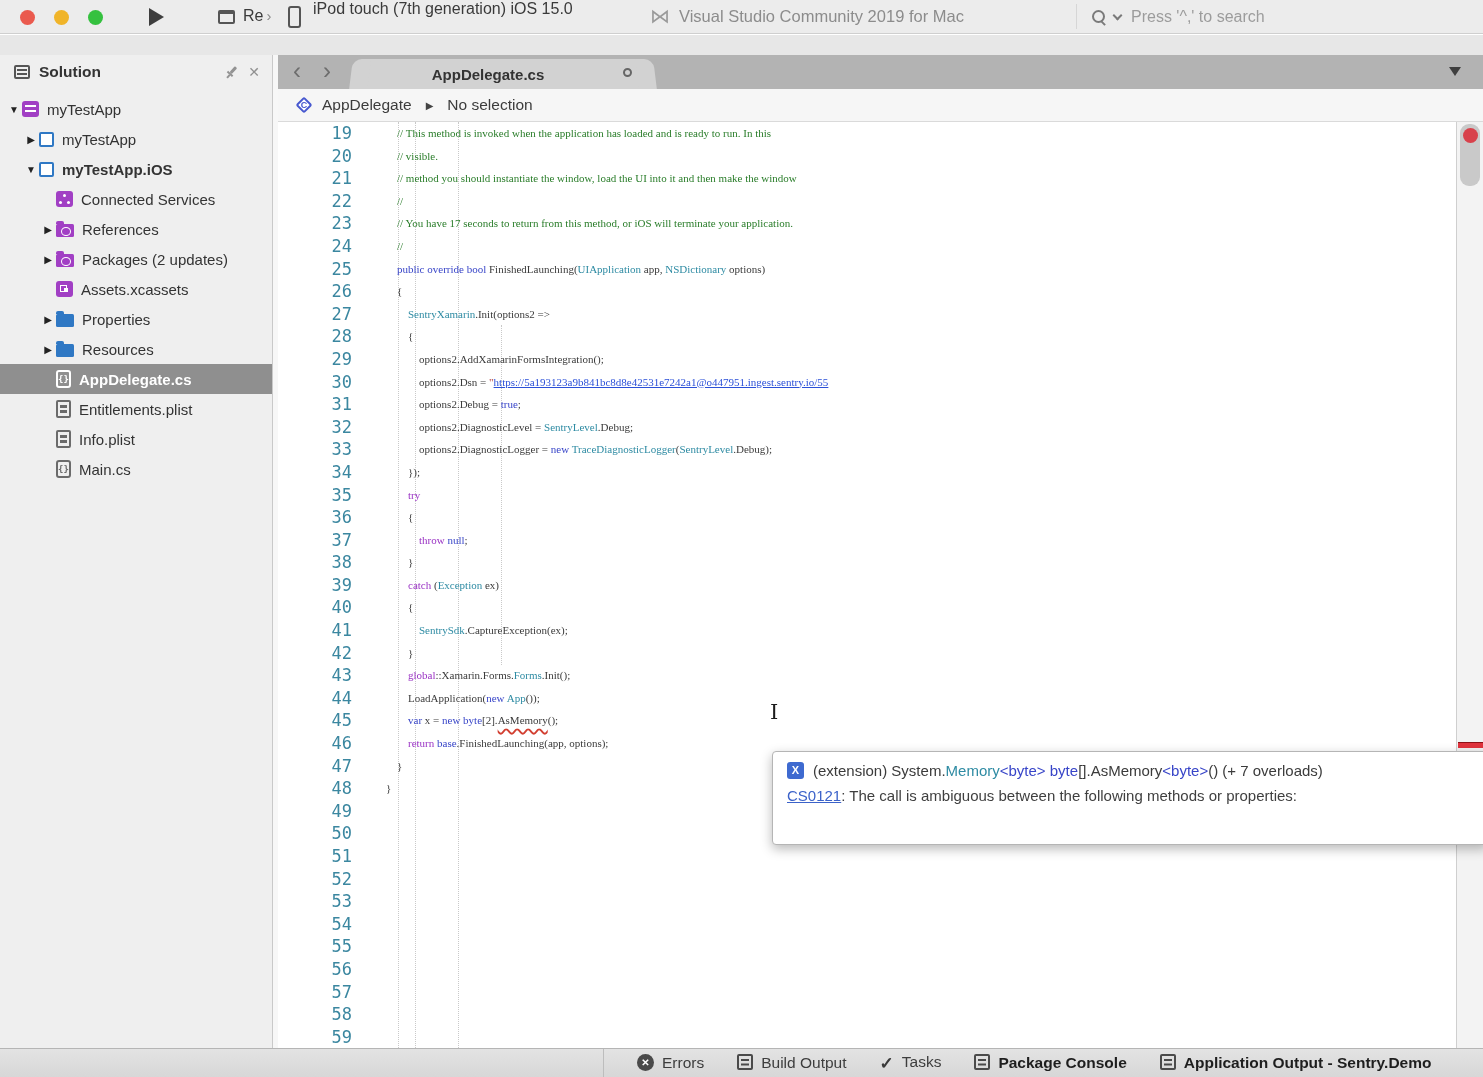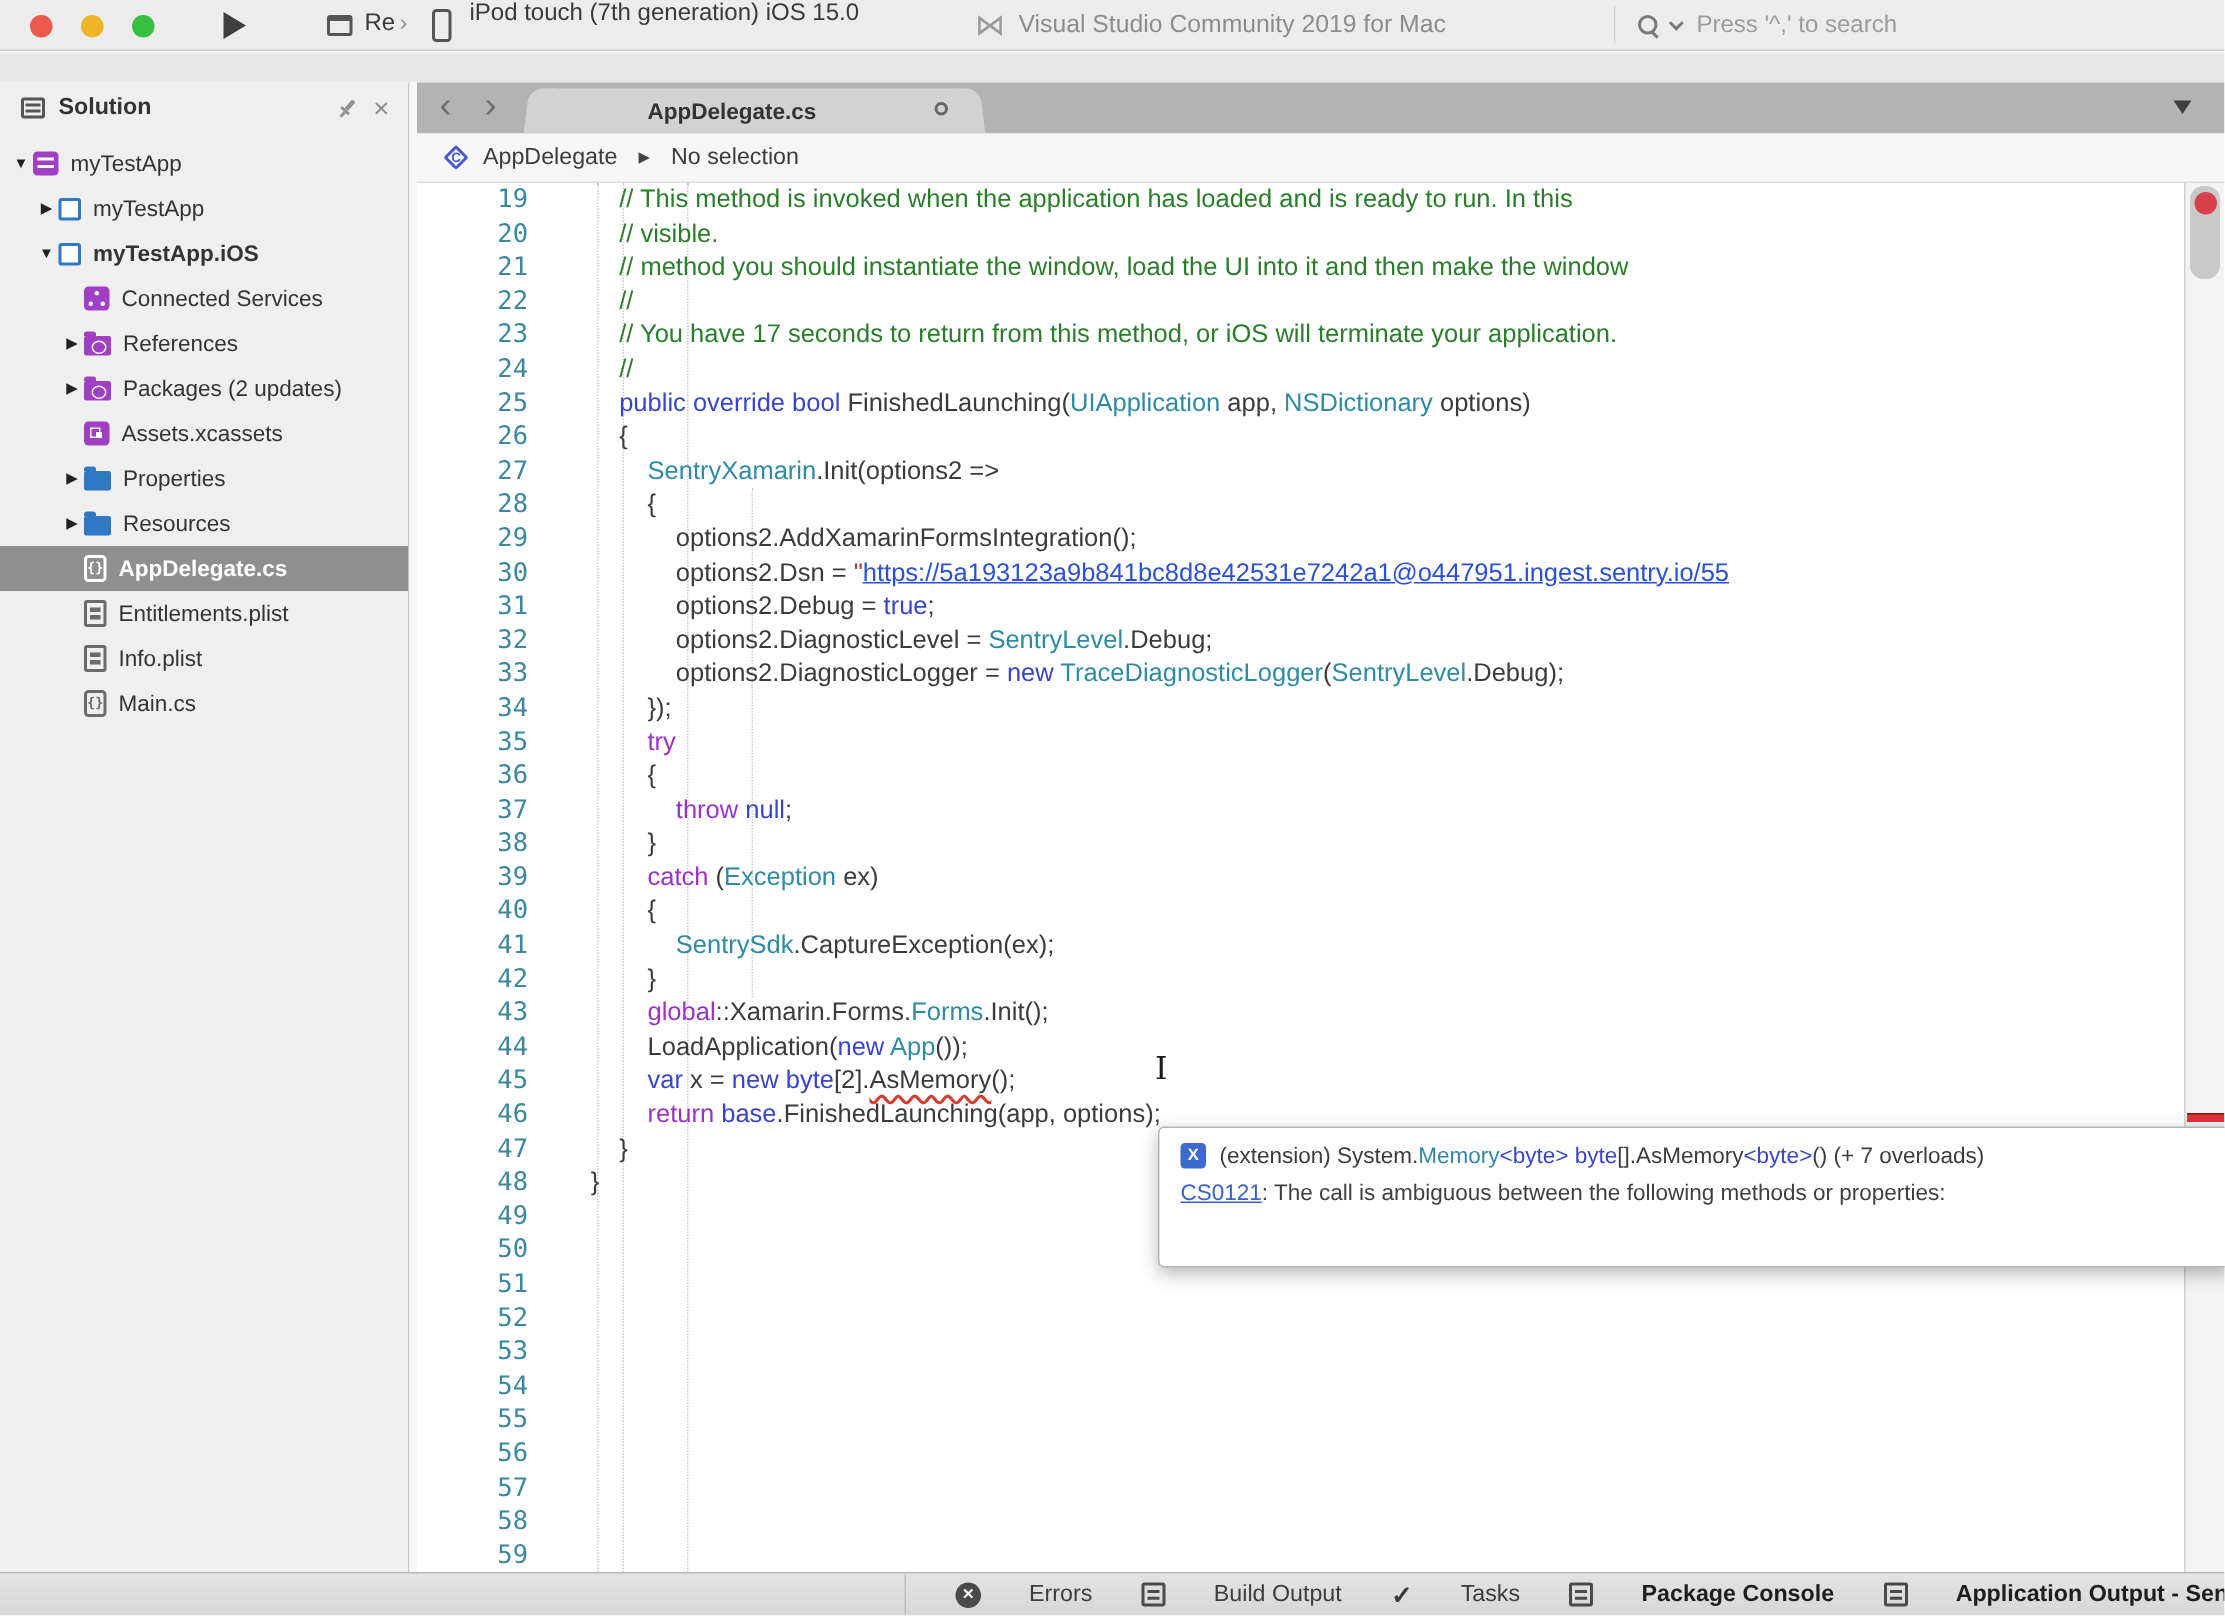--- a/index.html
+++ b/index.html
@@ -105,21 +105,21 @@
   .csicon::after { content:"C"; position:absolute; inset:0; display:flex; align-items:center; justify-content:center;
     transform:rotate(-45deg); font-size:9px; font-weight:bold; color:#4758cf; }
   .bc-item { font-size:15.5px; color:#3c3c3c; }
   .bc-sep { font-size:10px; color:#444; margin:0 14px; }
 
   .codearea { position:absolute; left:0; top:67px; right:0; bottom:0; background:#fff; overflow:hidden; }
   .gutter { position:absolute; left:0; top:0; width:90px; bottom:0; background:#fff; text-align:right;
     font-family:"DejaVu Sans Mono", monospace; font-size:17px; color:#3b87a0; padding-right:16px; }
   .lnum { height:22.6px; line-height:22.6px; }
   .codepane { position:absolute; left:97px; top:0; right:27px; bottom:0; overflow:hidden;
-    font-family:Liberation Sans, sans-serif; font-size:17px; color:#3b3b3b; }
+    font-family:Liberation Serif, serif; font-size:11px; color:#3b3b3b; }
   .cline { height:22.6px; line-height:22.6px; white-space:pre; }
   .tok-c { color:#2a7d2a; } .tok-k { color:#3845c8; } .tok-p { color:#9a33c4; }
   .tok-t { color:#2e8ba3; } .tok-x { color:#3b3b3b; } .tok-q { color:#b23731; }
   .tok-u { color:#2b50d8; text-decoration:underline; }
   .tok-e { color:#3b3b3b; text-decoration:underline; text-decoration-style:wavy;
     text-decoration-color:#d23f31; text-decoration-thickness:2px; text-underline-offset:4px; }
   .guide { position:absolute; top:0; bottom:0; width:0; border-left:1px dotted #c9c9c9; }
   .g1{ left:120px; } .g2{ left:137px; } .g3{ left:180px; }
   .g4{ left:223px; top:203px; bottom:auto; height:340px; }
   .vscroll { position:absolute; right:0; top:0; width:27px; bottom:0; background:#f3f3f3; border-left:1px solid #cfcfcf; }
@@ -137,21 +137,21 @@
   .extricon { width:17px; height:17px; background:#3e6ad0; border-radius:3px; color:#fff; font-size:11px;
     font-weight:bold; text-align:center; line-height:17px; margin-right:9px; flex:none; }
   .errline { white-space:nowrap; line-height:19px; }
   .errcode { color:#3b62c9; text-decoration:underline; }
 
   
   .bottombar { position:absolute; left:0; top:1048px; width:1483px; height:29px;
     background:linear-gradient(#e3e3e3,#d7d7d7); border-top:1px solid #b5b5b5;
     display:flex; align-items:center; overflow:hidden; }
   .bspacer { width:604px; height:100%; border-right:1px solid #bdbdbd; flex:none; }
-  .bitem { display:flex; align-items:center; margin-left:33px; font-size:15.5px; color:#3d3d3d; white-space:nowrap;gap:24px; }
+  .bitem { display:flex; margin-left:33px; font-size:15.5px; color:#3d3d3d; white-space:nowrap; }
   .bitem.bold { font-weight:bold; color:#1e1e1e; }
   .bicon { margin-right:8px; position:relative; flex:none; }
   .bi-errors { width:17px; height:17px; border-radius:50%; background:#4a4a4a; color:#fff; font-size:10px;
     font-weight:bold; text-align:center; line-height:17px; }
   .bi-errors::after { content:"\2715"; }
   .bi-console { width:16px; height:16px; border:2px solid #4a4a4a; border-radius:2px; }
   .bi-console::before { content:""; position:absolute; left:2px; top:2.5px; width:8px; height:2px;
     background:#4a4a4a; box-shadow:0 4.5px 0 #4a4a4a; }
   .bi-check { font-size:17px; font-weight:bold; color:#3a3a3a; }
   .bi-check::after { content:"\2713"; }

